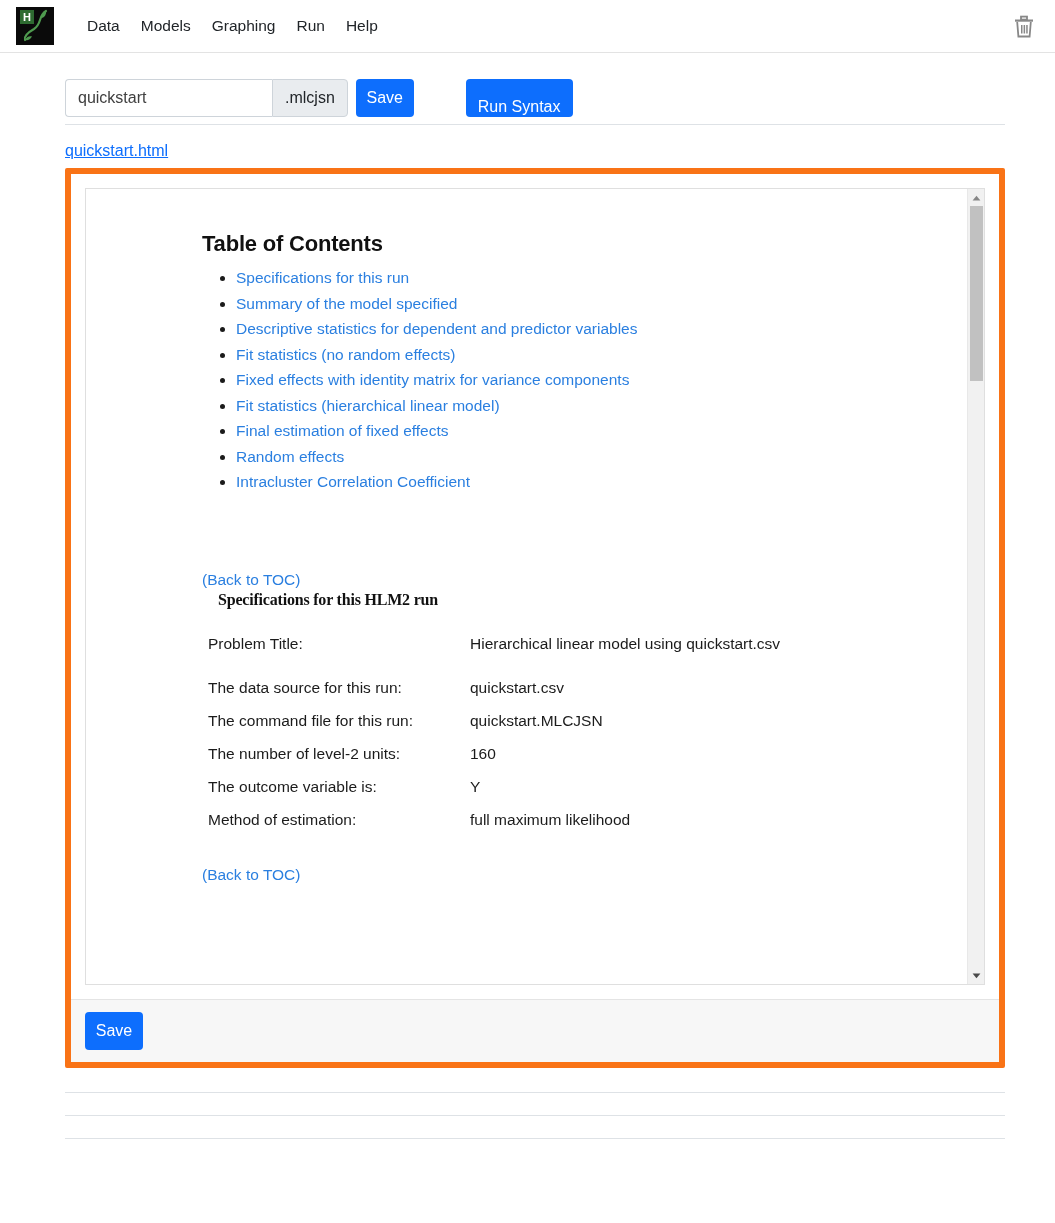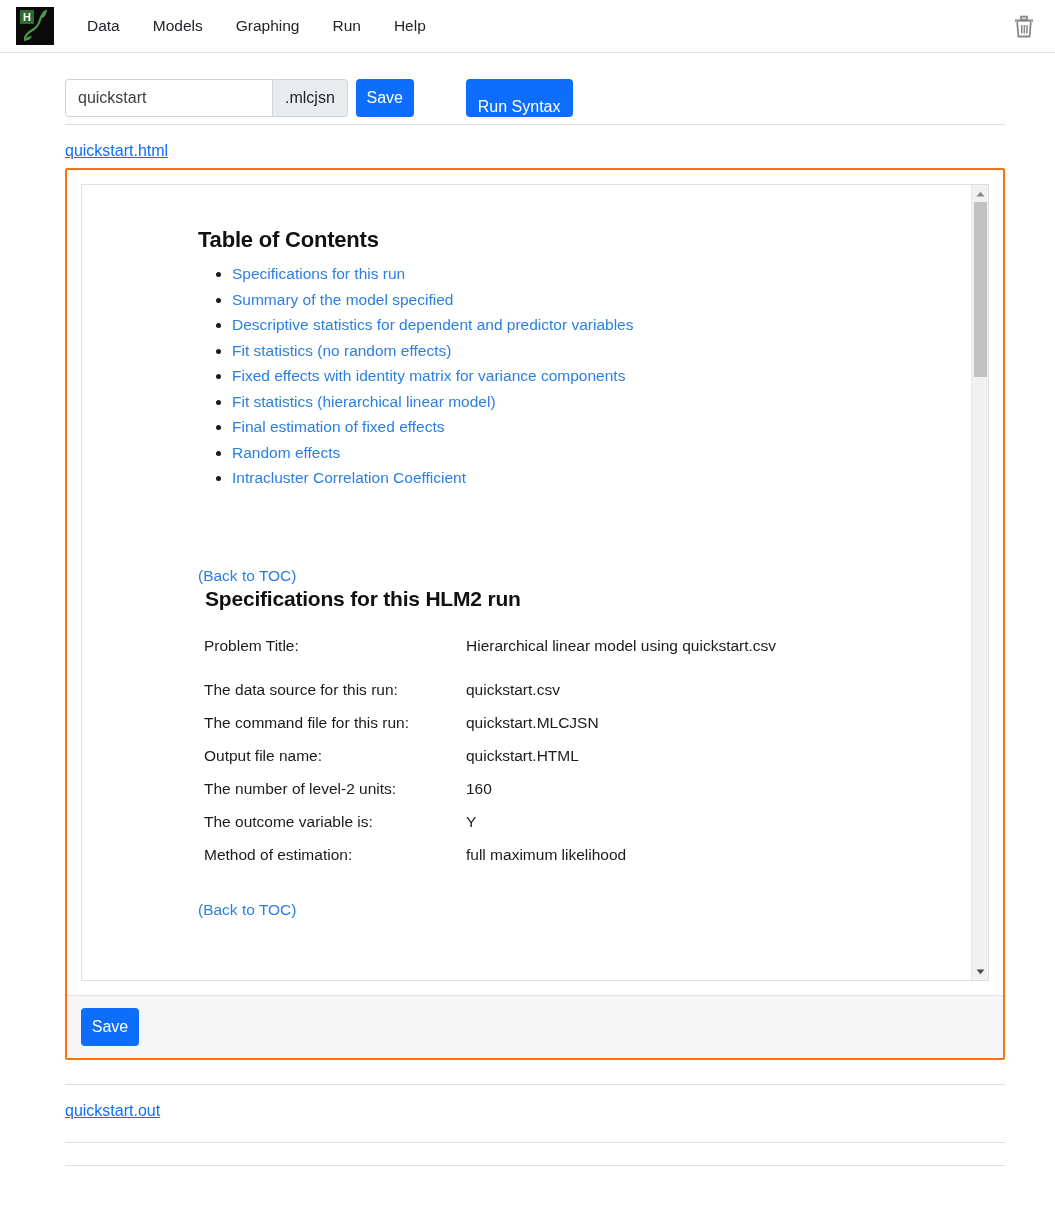--- a/index.html
+++ b/index.html
@@ -44,21 +44,21 @@
     font-family: "Liberation Sans", sans-serif;
   }
   .brand-logo .vine {
     position: absolute;
     left: 0; top: 0;
   }
   .nav-links {
     display: flex;
     align-items: center;
     margin-left: 33px;
-    gap: 33px;
+    gap: 21px;
   }
   .nav-links .nav-item {
     font-size: 15.5px;
     color: #212529;
     text-decoration: none;
     cursor: pointer;
     padding: 2px 0;
     white-space: nowrap;
   }
   .trash-btn {
@@ -146,21 +146,21 @@
   }
   a.filelink {
     color: #0d6efd;
     text-decoration: underline;
     font-size: 16px;
     cursor: pointer;
   }
 
   
   .card {
-    border: 2px solid #f97316;
+    border: 6px solid #f97316;
     border-radius: 2px;
     margin-top: 8px;
     background: #fff;
   }
   .card-body {
     padding: 14px;
   }
   .iframe-box {
     position: relative;
     border: 1px solid #dfdfdf;
@@ -205,25 +205,26 @@
   .back-toc {
     color: #2a7fe0;
     text-decoration: none;
     font-size: 15.5px;
     cursor: pointer;
     display: inline-block;
   }
   .sec-wrap { padding-left: 116px; }
   .sec-back-1 { padding-top: 72px; }
   h3.sec-title {
-    font-size: 21px;
+    font-size: 16px;
     font-weight: bold;
-    margin: 2px 0 0 7px;
+    margin: 2px 0 0 16px;
     color: #111;
     letter-spacing: -0.2px;
+    font-family: Liberation Serif, serif;
   }
 
   table.spec {
     margin: 26px 0 0 6px;
     border-collapse: collapse;
     font-size: 15.5px;
   }
   table.spec td {
     padding: 0 0 15px 0;
     vertical-align: top;
@@ -352,24 +353,20 @@
                   <td class="lbl">Problem Title:</td>
                   <td class="val">Hierarchical linear model using quickstart.csv</td>
                 </tr>
                 <tr>
                   <td class="lbl">The data source for this run:</td>
                   <td class="val">quickstart.csv</td>
                 </tr>
                 <tr>
                   <td class="lbl">The command file for this run:</td>
                   <td class="val">quickstart.MLCJSN</td>
-                </tr>
-                <tr>
-                  <td class="lbl">Output file name:</td>
-                  <td class="val">quickstart.HTML</td>
                 </tr>
                 <tr>
                   <td class="lbl">The number of level-2 units:</td>
                   <td class="val">160</td>
                 </tr>
                 <tr>
                   <td class="lbl">The outcome variable is:</td>
                   <td class="val">Y</td>
                 </tr>
                 <tr>
@@ -403,23 +400,20 @@
         </div>
       </div>
 
       <div class="card-footer">
         <button class="btn btn-save-footer">Save</button>
       </div>
     </div>
 
     <div class="bottom-links">
       <hr class="hr">
-      <div class="file-link-row">
-        <a class="filelink">quickstart.out</a>
-      </div>
       <div style="height:22px"></div>
       <hr class="hr">
       <div style="height:22px"></div>
       <hr class="hr">
     </div>
 
   </div>
 </div>
 
 </body></html>

